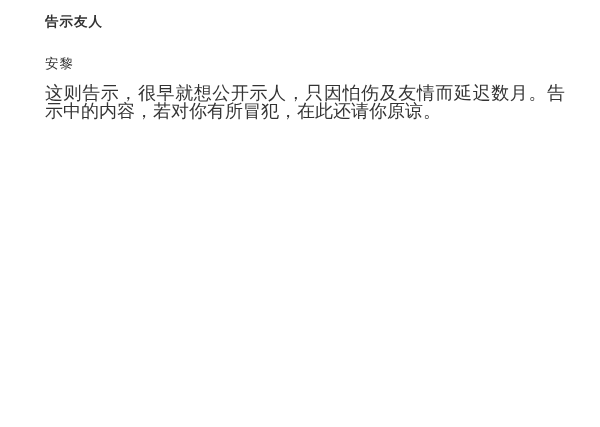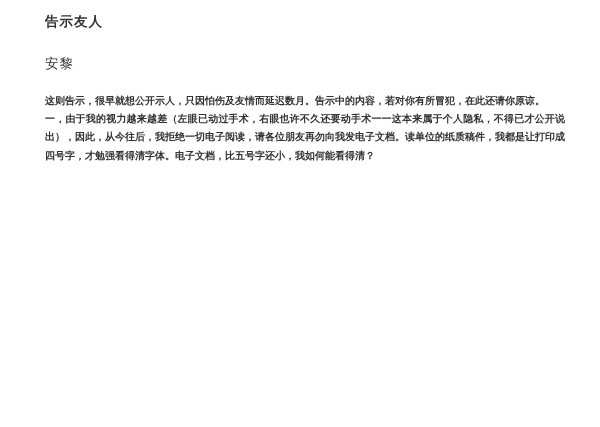--- a/index.html
+++ b/index.html
@@ -23,41 +23,39 @@
   .doc-title {
     font-size: 13.5px;
     font-weight: bold;
     line-height: 18px;
     margin: 0 0 24px 0;
     letter-spacing: 1px;
   }
   .doc-author {
     font-size: 13.5px;
     line-height: 18px;
-    margin: 0 0 19px 0;
+    margin: 0 0 11px 0;
     letter-spacing: 1px;
   }
   .doc-body p {
-    font-size: 10px;
+    font-size: 18px;
     line-height: 18.2px;
     margin: 0;
     text-align: justify;
     word-break: break-all;
     letter-spacing: 0;
-    font-weight: bold;
   }
   .doc-body p.closing {
     text-indent: 50px;
   }
 </style>
 </head>
 <body>
 
 <div class="page">
   <h1 class="doc-title">告示友人</h1>
 
   <div class="doc-author">安黎</div>
 
   <div class="doc-body">
     <p>这则告示，很早就想公开示人，只因怕伤及友情而延迟数月。告示中的内容，若对你有所冒犯，在此还请你原谅。</p>
-    <p>一，由于我的视力越来越差（左眼已动过手术，右眼也许不久还要动手术一一这本来属于个人隐私，不得已才公开说出），因此，从今往后，我拒绝一切电子阅读，请各位朋友再勿向我发电子文档。读单位的纸质稿件，我都是让打印成四号字，才勉强看得清字体。电子文档，比五号字还小，我如何能看得清？</p>
   </div>
 </div>
 
 </body></html>

